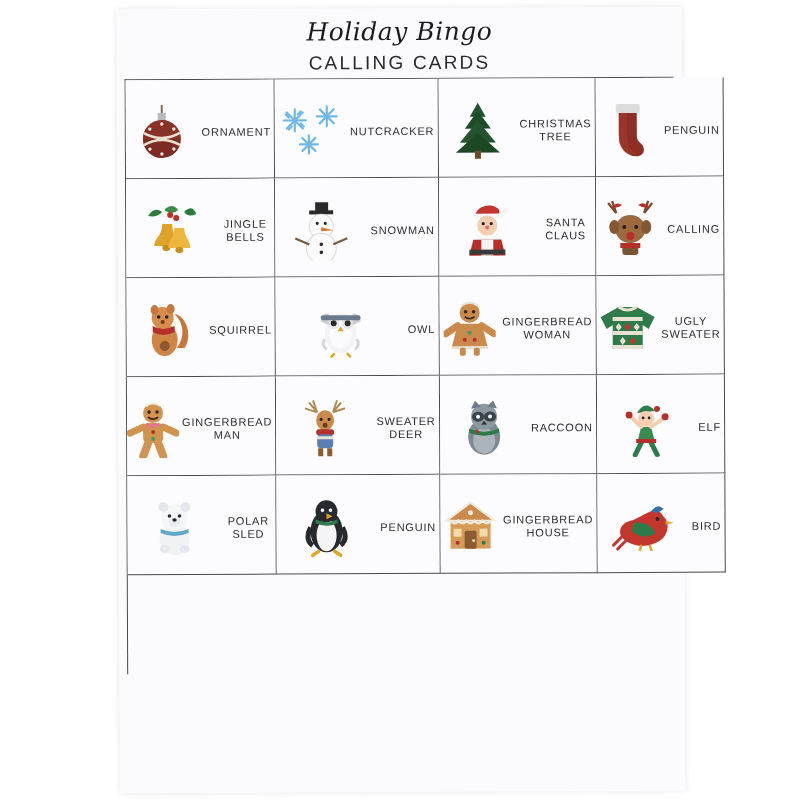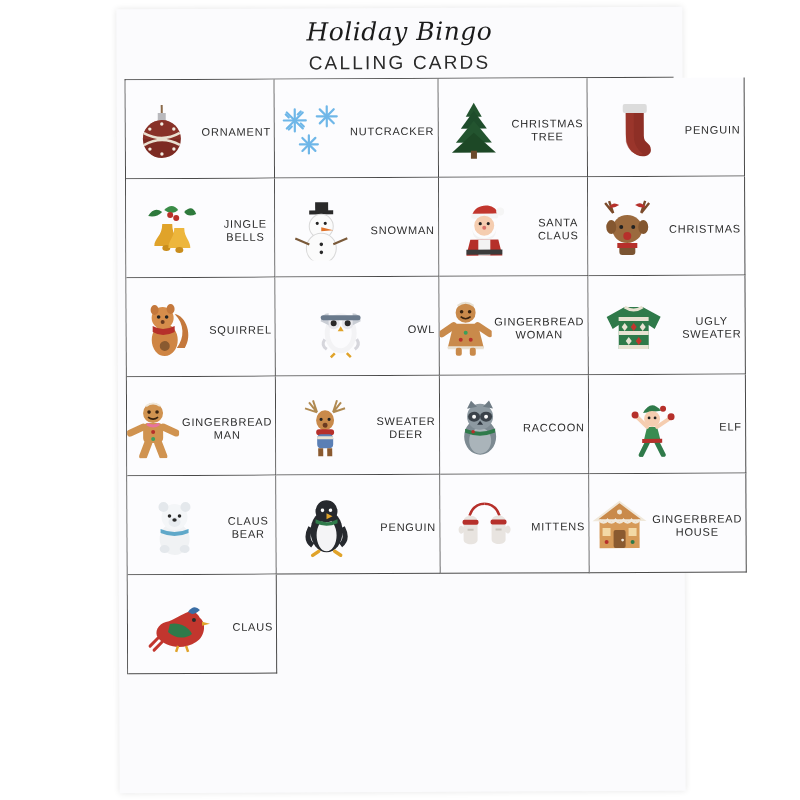--- a/index.html
+++ b/index.html
@@ -233,21 +233,21 @@
           <ellipse cx="28" cy="30" rx="15" ry="14" fill="#9b6a3e"></ellipse>
           <ellipse cx="12" cy="28" rx="5" ry="7" fill="#845730"></ellipse>
           <ellipse cx="44" cy="28" rx="5" ry="7" fill="#845730"></ellipse>
           <circle cx="22" cy="28" r="2" fill="#222"></circle>
           <circle cx="34" cy="28" r="2" fill="#222"></circle>
           <circle cx="28" cy="37" r="4" fill="#b6302b"></circle>
           <rect x="20" y="44" width="16" height="12" rx="3" fill="#7b5432"></rect>
           <rect x="18" y="44" width="20" height="5" fill="#b6302b"></rect>
         </svg>
       </div>
-      <div class="label">CHRISTMAS</div>
+      <div class="label">CALLING</div>
     </div>
 
     <div class="cell">
       <div class="art">
         <svg width="52" height="60" viewBox="0 0 52 60">
           <path d="M44 48 C52 36 46 16 34 14 C44 24 44 38 36 48 Z" fill="#c4783c"></path>
           <ellipse cx="24" cy="40" rx="13" ry="16" fill="#cf8544"></ellipse>
           <circle cx="22" cy="18" r="11" fill="#d68d4b"></circle>
           <ellipse cx="14" cy="10" rx="4" ry="5" fill="#c4783c"></ellipse>
           <ellipse cx="30" cy="9" rx="4" ry="5" fill="#c4783c"></ellipse>
@@ -407,21 +407,21 @@
           <circle cx="37" cy="8" r="5" fill="#e4e8ec"></circle>
           <circle cx="21" cy="17" r="1.8" fill="#2a2a2a"></circle>
           <circle cx="31" cy="17" r="1.8" fill="#2a2a2a"></circle>
           <ellipse cx="26" cy="23" rx="6" ry="5" fill="#e8ecf0"></ellipse>
           <ellipse cx="26" cy="21" rx="2.2" ry="1.8" fill="#2a2a2a"></ellipse>
           <path d="M12 30 Q26 36 40 30 L40 34 Q26 40 12 34 Z" fill="#5fa8c9"></path>
           <ellipse cx="16" cy="50" rx="5" ry="4" fill="#e4e8ec"></ellipse>
           <ellipse cx="36" cy="50" rx="5" ry="4" fill="#e4e8ec"></ellipse>
         </svg>
       </div>
-      <div class="label">CLAUS BEAR</div>
+      <div class="label">POLAR SLED</div>
     </div>
 
 
     <div class="cell">
       <div class="art">
         <svg width="48" height="60" viewBox="0 0 48 60">
           <ellipse cx="24" cy="34" rx="16" ry="21" fill="#26292e"></ellipse>
           <ellipse cx="24" cy="38" rx="10" ry="16" fill="#f4f4f6"></ellipse>
           <circle cx="24" cy="14" r="11" fill="#26292e"></circle>
           <circle cx="20" cy="13" r="1.8" fill="#fafafa"></circle>
@@ -429,36 +429,20 @@
           <path d="M24 16 L30 19 L24 22 Z" fill="#e0a32a"></path>
           <path d="M13 22 Q24 28 35 22 L35 26 Q24 31 13 26 Z" fill="#2f7a4a"></path>
           <path d="M8 30 Q2 42 10 48" stroke="#26292e" stroke-width="5" fill="none"></path>
           <path d="M40 30 Q46 42 38 48" stroke="#26292e" stroke-width="5" fill="none"></path>
           <path d="M16 54 L10 58 M32 54 L38 58" stroke="#e0a32a" stroke-width="3.5" stroke-linecap="round"></path>
         </svg>
       </div>
       <div class="label">PENGUIN</div>
     </div>
 
-    <div class="cell">
-      <div class="art">
-        <svg width="58" height="58" viewBox="0 0 58 58">
-          <path d="M29 6 Q18 6 14 18" stroke="#b6302b" stroke-width="2.5" fill="none"></path>
-          <path d="M29 6 Q40 6 44 18" stroke="#b6302b" stroke-width="2.5" fill="none"></path>
-          <path d="M8 24 C8 16 22 16 22 24 L22 42 C22 48 8 48 8 42 Z" fill="#e8e4e0"></path>
-          <path d="M6 28 C2 28 2 36 6 36 L9 34 L9 30 Z" fill="#e8e4e0"></path>
-          <rect x="7" y="22" width="16" height="5" rx="2" fill="#b6302b"></rect>
-          <path d="M36 24 C36 16 50 16 50 24 L50 42 C50 48 36 48 36 42 Z" fill="#e8e4e0"></path>
-          <path d="M52 28 C56 28 56 36 52 36 L49 34 L49 30 Z" fill="#e8e4e0"></path>
-          <rect x="35" y="22" width="16" height="5" rx="2" fill="#b6302b"></rect>
-          <path d="M12 32 L18 32 M40 32 L46 32" stroke="#c9c4bc" stroke-width="2"></path>
-        </svg>
-      </div>
-      <div class="label">MITTENS</div>
-    </div>
 
     <div class="cell">
       <div class="art">
         <svg width="60" height="56" viewBox="0 0 60 56">
           <path d="M30 4 L54 22 L6 22 Z" fill="#c98a4b"></path>
           <rect x="10" y="22" width="40" height="28" fill="#d69a58"></rect>
           <path d="M30 4 L54 22 L6 22 Z" fill="none" stroke="#f0e8da" stroke-width="2"></path>
           <path d="M10 22 Q14 27 18 22 Q22 27 26 22 Q30 27 34 22 Q38 27 42 22 Q46 27 50 22" stroke="#f0e8da" stroke-width="2.5" fill="none"></path>
           <rect x="24" y="32" width="12" height="18" rx="2" fill="#8a5a30"></rect>
           <circle cx="33" cy="42" r="1.4" fill="#f0e8da"></circle>
@@ -477,17 +461,17 @@
         <svg width="62" height="54" viewBox="0 0 62 54">
           <path d="M52 18 C58 22 58 36 48 42 C36 50 18 48 10 38 C6 32 10 24 18 22 C26 20 34 14 40 12 C46 10 50 14 52 18 Z" fill="#c2362e"></path>
           <path d="M22 24 C30 22 40 26 44 34 C36 40 26 38 20 32 Z" fill="#2f7a4a"></path>
           <path d="M40 12 Q46 4 52 10 Q48 14 44 14 Z" fill="#3a6ea5"></path>
           <circle cx="46" cy="20" r="2" fill="#2a2a2a"></circle>
           <path d="M54 22 L62 24 L54 26 Z" fill="#e0a32a"></path>
           <path d="M10 38 L2 46 M14 42 L6 50" stroke="#c2362e" stroke-width="3" stroke-linecap="round"></path>
           <path d="M30 46 L28 52 M38 46 L40 52" stroke="#e0a32a" stroke-width="2.5"></path>
         </svg>
       </div>
-      <div class="label">CLAUS</div>
+      <div class="label">BIRD</div>
     </div>
 
   </div>
 </div>
 
 </body></html>

